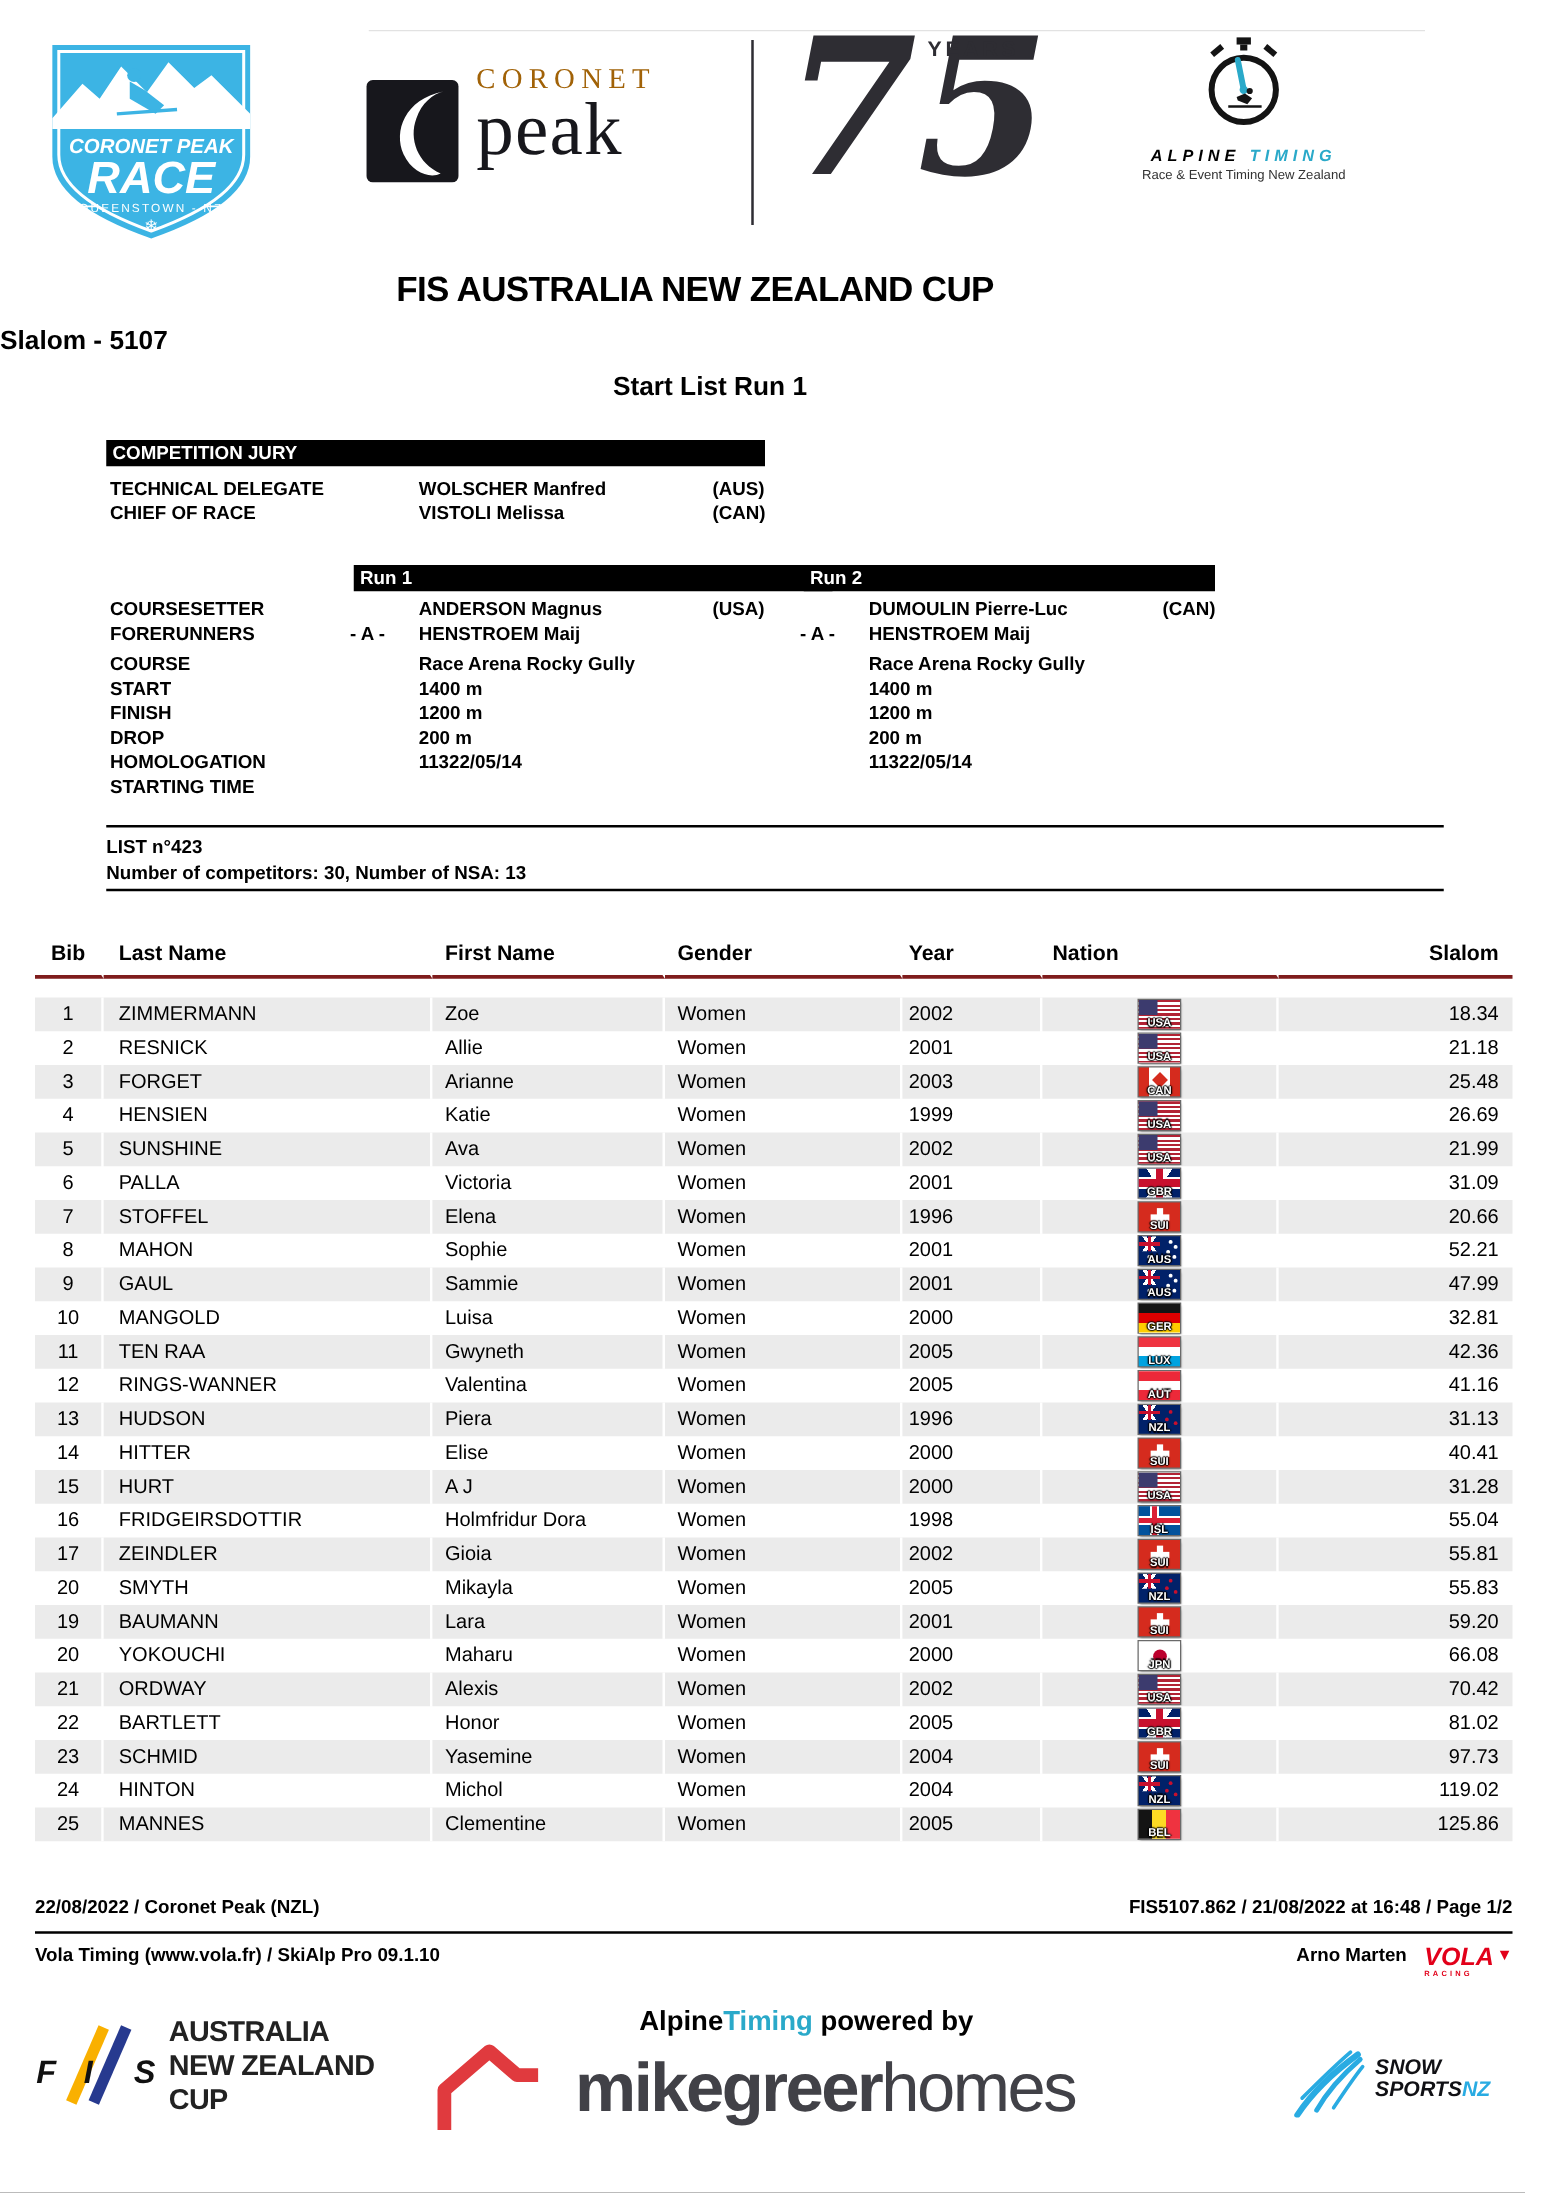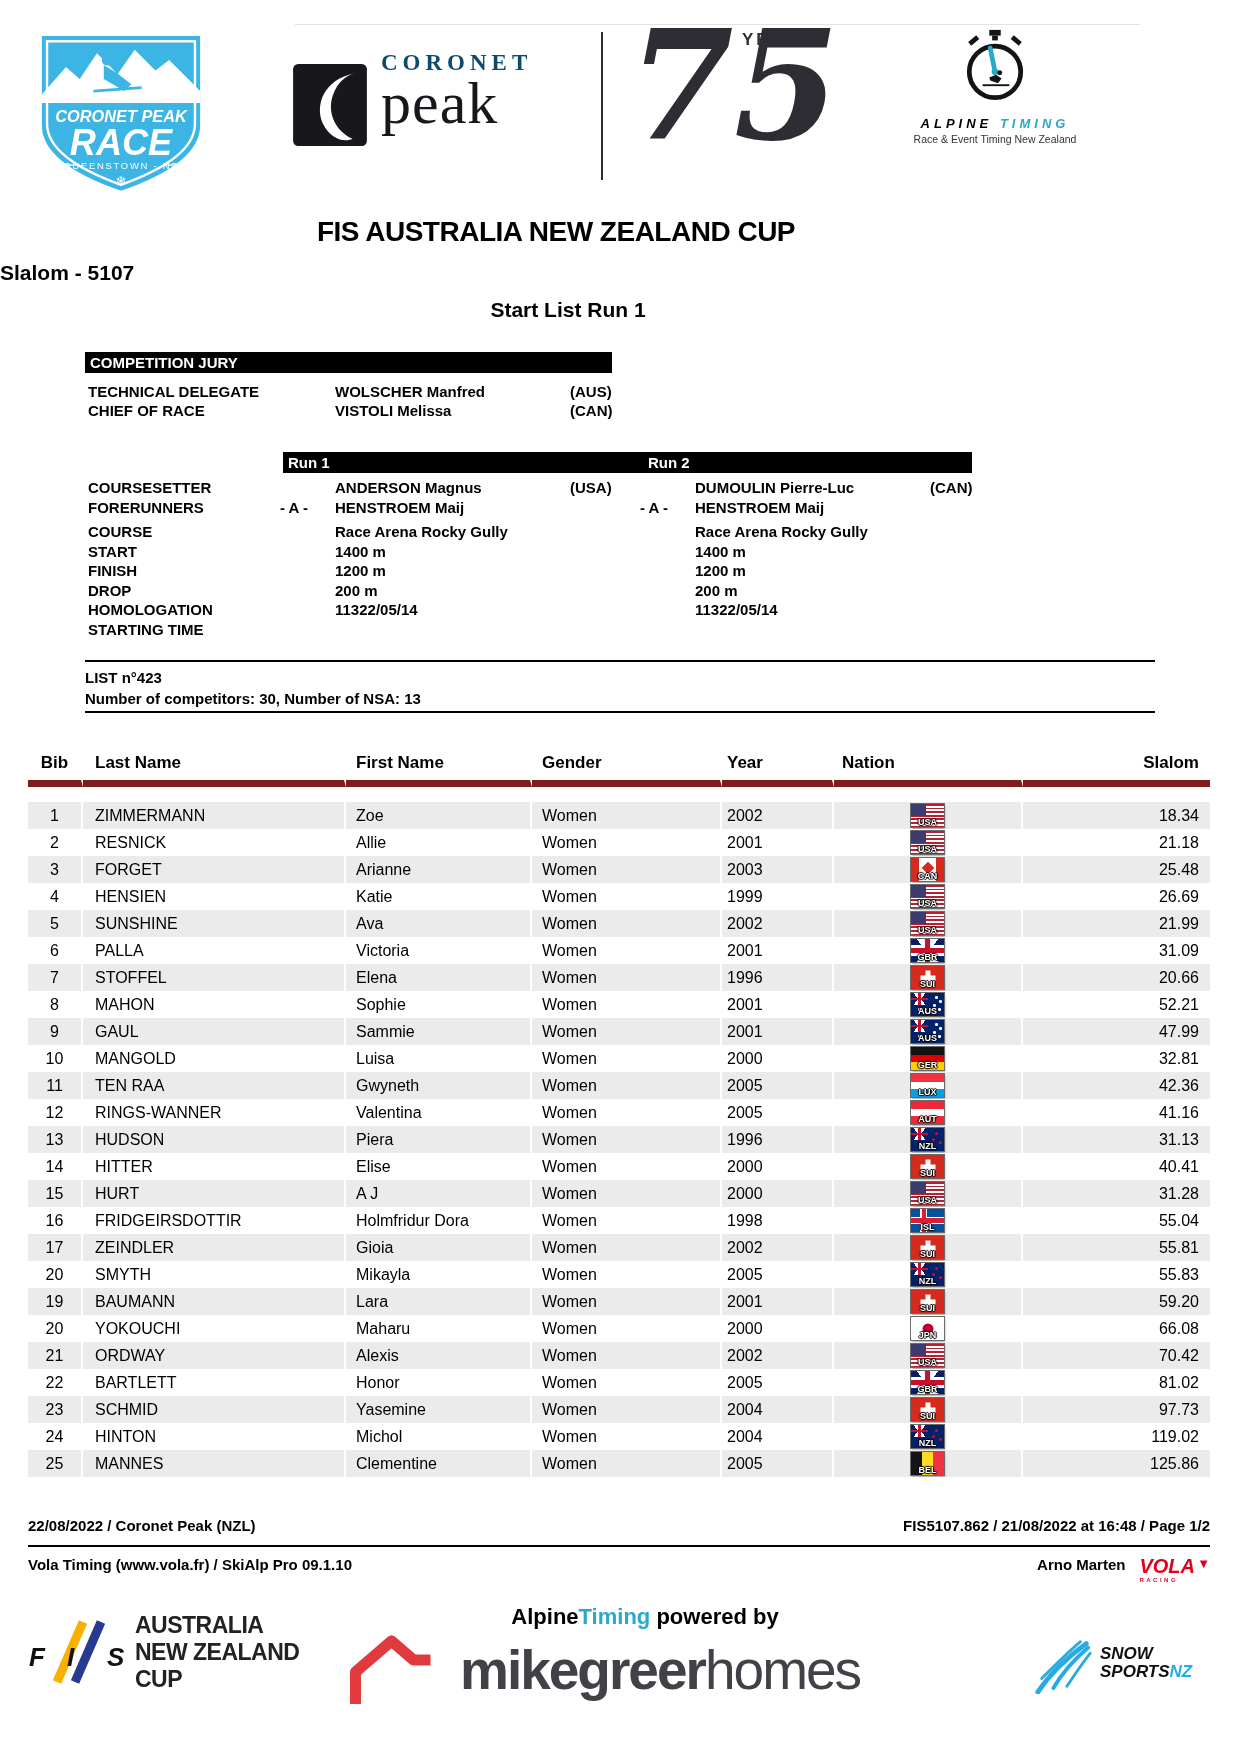--- a/index.html
+++ b/index.html
@@ -5,21 +5,21 @@
   html,body{margin:0;padding:0;background:#888;}
   .page{position:relative;width:1241px;height:1754px;background:#fff;margin:0 auto;
         font-family:"Liberation Sans",sans-serif;color:#000;overflow:hidden;}
   .abs{position:absolute;}
 
   
   .top-artifact{left:295px;top:24px;width:845px;height:1px;background:#e2e2e2;}
   .badge{left:35px;top:22px;}
   .coronet{left:293px;top:50px;display:flex;gap:14px;}
   .coronet-box{margin-top:14px;}
-  .coronet-word{font-family:"Liberation Serif",serif;font-size:23px;letter-spacing:5px;color:#0c4a6e;font-weight:bold;}
+  .coronet-word{font-family:"Liberation Serif",serif;font-size:23px;letter-spacing:5px;color:#a16207;}
   .coronet-peak{font-family:"Liberation Serif",serif;font-size:60px;line-height:.85;letter-spacing:1px;color:#17171c;margin-top:2px;}
   .hdr-divider{left:601px;top:32px;width:2px;height:148px;background:#2e2d33;}
   .y75{left:628px;top:2px;width:190px;}
   .y75-num{font-family:"DejaVu Serif",serif;font-style:italic;font-weight:bold;font-size:152px;line-height:1.1;color:#2e2d33;}
   .y75-label{position:absolute;left:114px;top:28px;font-weight:bold;font-size:17px;letter-spacing:3px;color:#2e2d33;}
   .alpine{left:882px;top:28px;width:226px;text-align:center;}
   .alpine-brand{margin-top:2px;font-size:13px;font-weight:bold;font-style:italic;letter-spacing:4px;}
   .alpine-brand .b2{color:#2AA9C9;}
   .alpine-tag{margin-top:2px;font-size:10.5px;color:#333;}
 
@@ -48,21 +48,21 @@
   .rr-label{left:3px;} .rr-p1{left:195px;} .rr-v1{left:250px;} .rr-n1{left:485px;}
   .rr-p2{left:555px;} .rr-v2{left:610px;} .rr-n2{left:845px;}
 
   .hr1{left:85px;top:660px;width:1070px;height:2px;background:#000;}
   .list-info{left:85px;top:667px;font-weight:bold;font-size:15px;line-height:21px;}
   .hr2{left:85px;top:711px;width:1070px;height:2px;background:#000;}
 
   
   .stable{left:28px;top:753px;width:1182px;}
   .t-head,.t-row{display:grid;grid-template-columns:55px 263px 186px 190px 112px 189px 187px;}
-  .h{font-weight:bold;font-size:17px;padding-bottom:7px;border-bottom:7px solid #7f1d1d;
+  .h{font-weight:bold;font-size:17px;padding-bottom:7px;border-bottom:3px solid #7f1d1d;
      border-right:2px solid #fff;box-sizing:border-box;white-space:nowrap;}
   .h:last-child{border-right:none;}
   .h-bib{text-align:center;} .h-last{padding-left:12px;} .h-first{padding-left:10px;}
   .h-gender{padding-left:10px;} .h-year{padding-left:5px;} .h-nation{padding-left:8px;}
   .h-slalom{text-align:right;padding-right:11px;}
   .t-body{margin-top:15px;}
   .t-row{height:27px;}
   .c{font-size:16px;line-height:27px;border-right:2px solid #fff;box-sizing:border-box;
      overflow:hidden;white-space:nowrap;}
   .c:last-child{border-right:none;}

